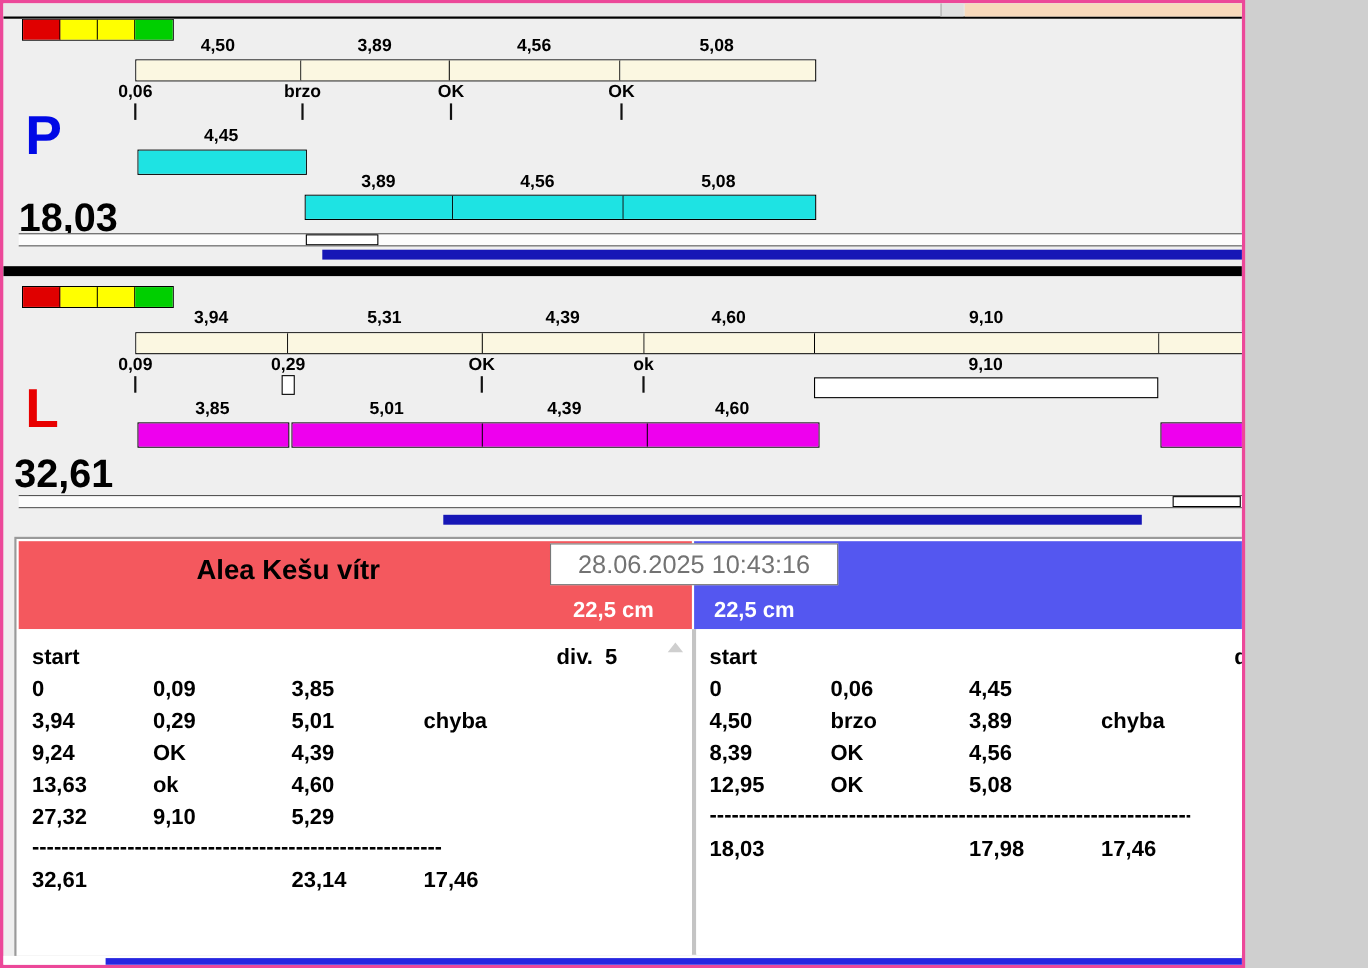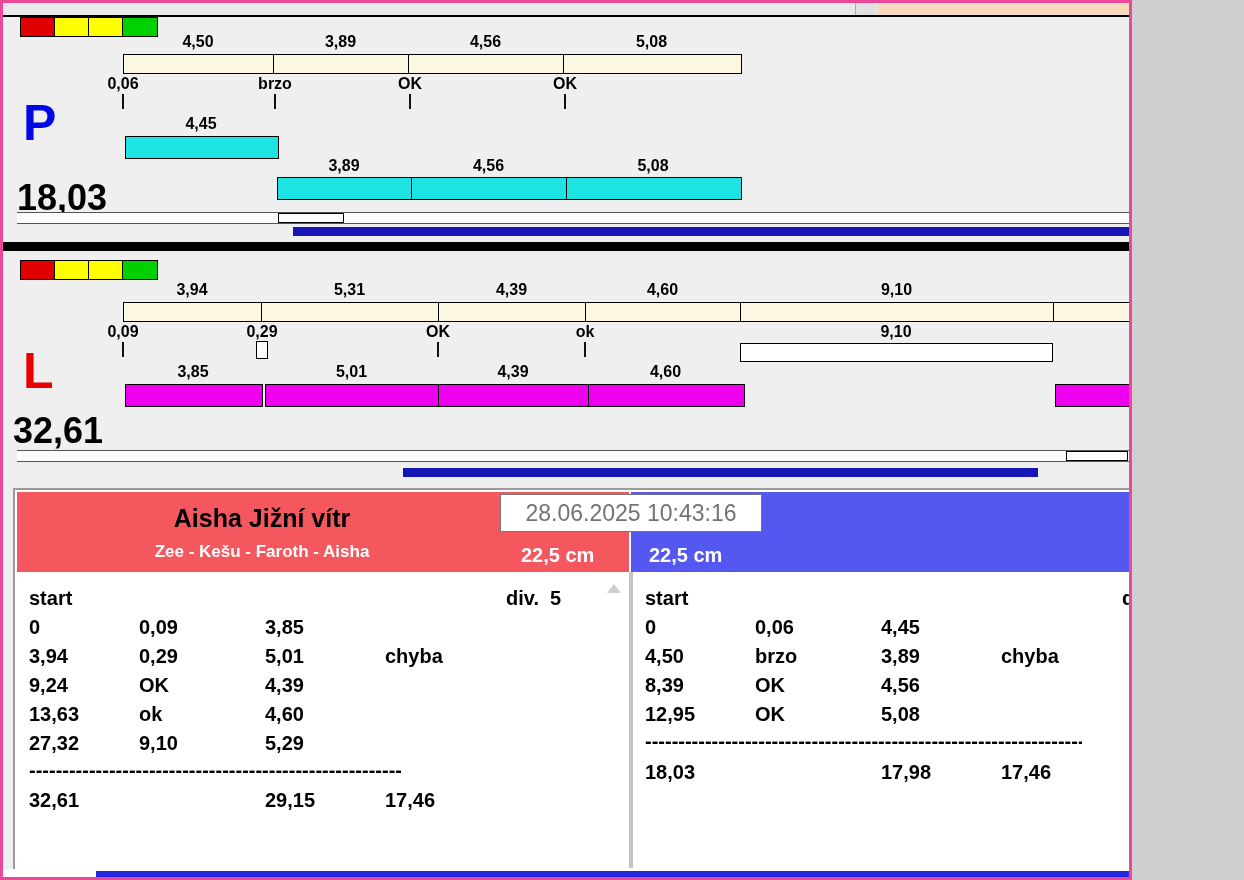--- a/index.html
+++ b/index.html
@@ -170,22 +170,21 @@
     <div class="whitebox" style="left:1063px; top:448px; width:62px; height:10px;"></div>
     <div class="bluebar" style="left:400px; top:465px; width:635px; height:9px;"></div>
     <div class="bluebar" style="left:1160px; top:465px; width:72px; height:9px;"></div>
   </div>
 
   <div class="panel" style="left:10px; top:485px; width:1224px; height:383px;"></div>
 
   <div class="group">
 
     <div class="hdr hdr-red" style="left:14px; top:489px; width:612px; height:80px;">
-      <div class="title" style="left:0; top:12px; width:490px;">Aisha Jižní vítr</div>
-      <div class="subtitle" style="left:0; top:50px; width:490px;">Zee - Kešu - Faroth - Aisha</div>
+      <div class="title" style="left:0; top:12px; width:490px;">Alea Kešu vítr</div>
       <div class="size" style="left:504px; top:52px;">22,5 cm</div>
     </div>
 
     <div class="hdr hdr-blue" style="left:628px; top:489px; width:604px; height:80px;">
       <div class="size" style="left:18px; top:52px;">22,5 cm</div>
     </div>
 
     <div class="tsbox" style="left:497px; top:491px; width:262px; height:38px;">28.06.2025 10:43:16</div>
 
     <div class="vdiv" style="left:626px; top:569px; width:4px; height:296px;"></div>
@@ -223,21 +222,21 @@
         <span class="tc" style="left:12px;">27,32</span>
         <span class="tc" style="left:122px;">9,10</span>
         <span class="tc" style="left:248px;">5,29</span>
         <span class="tc" style="left:368px;"></span>
       </div>
       <div class="trow" style="top:184px;">
         <span class="tc tsep" style="left:12px; width:372px;">----------------------------------------------------------------------</span>
       </div>
       <div class="trow" style="top:214px;">
         <span class="tc" style="left:12px;">32,61</span>
-        <span class="tc" style="left:248px;">29,15</span>
+        <span class="tc" style="left:248px;">23,14</span>
         <span class="tc" style="left:368px;">17,46</span>
       </div>
       <div class="scroll-up" style="right:8px; top:12px;"></div>
     </div>
 
     <div class="ttable" style="left:630px; top:569px; width:602px; height:295px;">
       <div class="trow" style="top:12px;">
         <span class="tc" style="left:12px;">start</span>
         <span class="tc" style="left:489px;">div.  5</span>
       </div>

